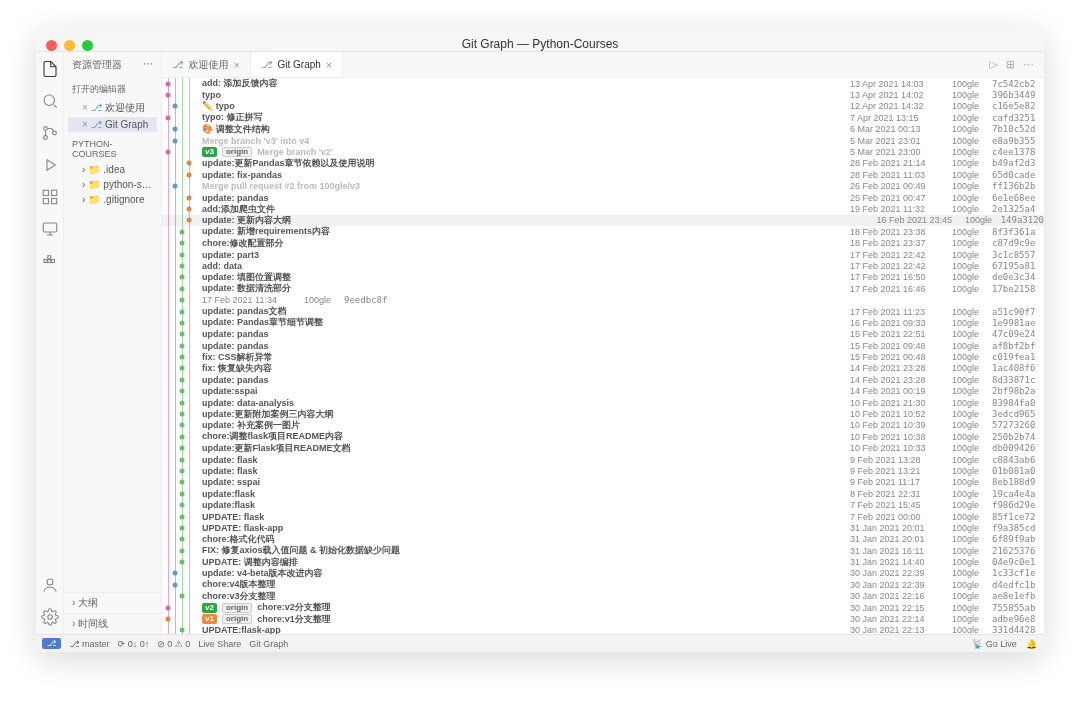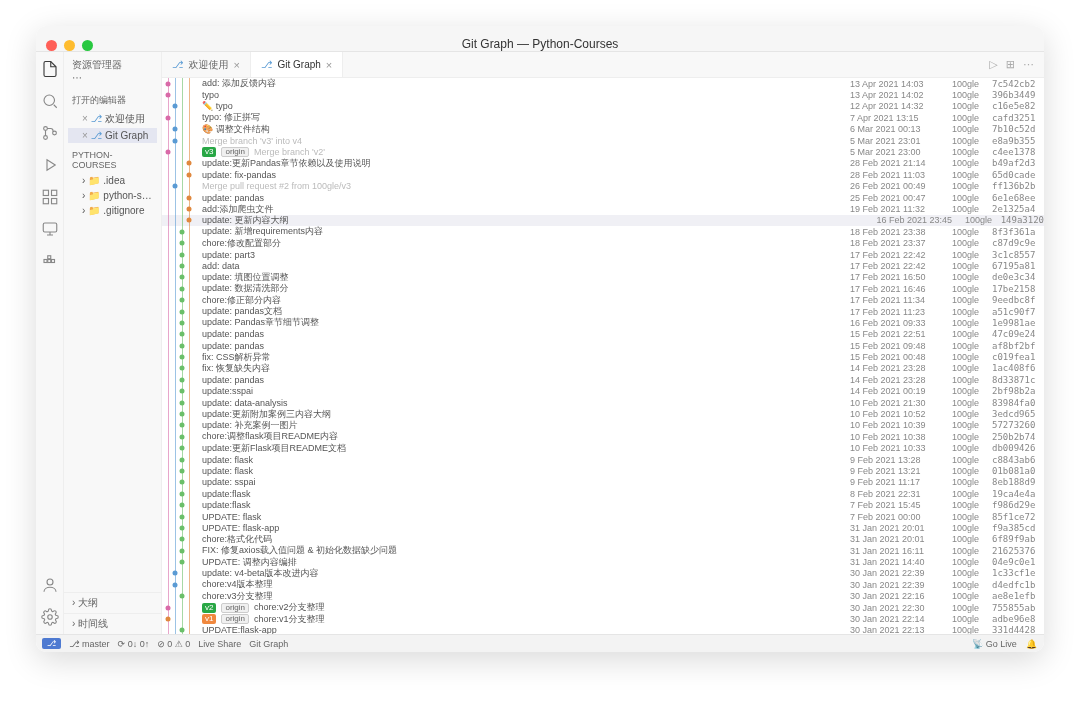--- a/index.html
+++ b/index.html
@@ -11,42 +11,42 @@
 .dot.red { background: #ff5f57; }
 .dot.yellow { background: #febc2e; }
 .dot.green { background: #28c840; }
 .titlebar-title { position: absolute; width: 100%; text-align: center; font-size: 12px; color: #333; pointer-events: none; }
 .body { flex: 1; display: flex; min-height: 0; }
 .activitybar { width: 28px; background: #f8f8f8; border-right: 1px solid #eee; display: flex; flex-direction: column; align-items: center; padding-top: 8px; gap: 14px; }
 .activitybar .ab-icon { width: 18px; height: 18px; color: #888; display: flex; align-items: center; justify-content: center; }
 .activitybar .ab-icon.active { color: #3a3a3a; }
 .activitybar .spacer { flex: 1; }
 .sidebar { width: 98px; background: #f8f8f8; border-right: 1px solid #eee; display: flex; flex-direction: column; font-size: 10px; color: #555; }
-.sidebar-header { padding: 6px 8px; font-size: 10px; color: #666; display: flex; justify-content: space-between; flex-direction: column; }
+.sidebar-header { padding: 6px 8px; font-size: 10px; color: #666; display: flex; justify-content: space-between; }
 .sidebar-section { padding: 2px 4px; }
 .sidebar-section-title { font-size: 9px; color: #666; text-transform: uppercase; padding: 3px 4px; }
 .sidebar-item { padding: 2px 4px 2px 14px; font-size: 10px; color: #555; white-space: nowrap; overflow: hidden; text-overflow: ellipsis; }
 .sidebar-item.selected { background: #e4e6f1; }
 .sidebar .fill { flex: 1; }
 .sidebar-bottom-item { padding: 3px 8px; font-size: 10px; color: #666; border-top: 1px solid #eee; }
 .main { flex: 1; display: flex; flex-direction: column; min-width: 0; }
 .tabs { height: 26px; display: flex; align-items: center; border-bottom: 1px solid #eee; background: #f8f8f8; }
 .tab { height: 100%; padding: 0 10px; font-size: 10px; color: #666; display: flex; align-items: center; gap: 5px; border-right: 1px solid #eee; }
 .tab.active { background: #fff; color: #333; }
 .tab .close { color: #999; font-size: 11px; }
 .tabs .tabspace { flex: 1; }
 .tab-actions { display: flex; gap: 8px; padding-right: 10px; color: #aaa; font-size: 11px; }
 .commits { flex: 1; overflow: hidden; }
 .commit-row { display: flex; align-items: center; height: 11.4px; font-size: 9px; color: #555; }
 .commit-row.merge { color: #bbb; }
 .commit-row.highlight { background: #f0f0f5; text-align: right; }
 .graph-col { width: 40px; height: 100%; position: relative; flex-shrink: 0; }
 .graph-col .line { position: absolute; width: 1px; top: 0; bottom: 0; }
 .graph-col .node { position: absolute; width: 5px; height: 5px; border-radius: 50%; top: 50%; transform: translate(-50%, -50%); }
-.msg-col { flex: 1; white-space: nowrap; overflow: hidden; text-overflow: ellipsis; display: flex; align-items: center; gap: 3px; }
+.msg-col { flex: 1; white-space: nowrap; overflow: hidden; text-overflow: ellipsis; display: flex; align-items: center; gap: 3px; font-weight: bold; }
 .tag { display: inline-flex; align-items: center; font-size: 8px; padding: 0 3px; border-radius: 2px; margin-right: 2px; height: 10px; line-height: 10px; }
 .tag.green { background: #28a745; color: #fff; }
 .tag.orange { background: #f0883e; color: #fff; }
 .tag.origin { background: #f0f0f0; color: #666; border: 1px solid #ccc; }
 .date-col { width: 102px; color: #888; flex-shrink: 0; }
 .author-col { width: 40px; color: #888; flex-shrink: 0; }
 .hash-col { width: 52px; color: #888; flex-shrink: 0; font-family: monospace; }
 .statusbar { height: 18px; background: #f3f3f3; border-top: 1px solid #e5e5e5; display: flex; align-items: center; font-size: 9px; color: #666; padding: 0 6px; gap: 10px; }
 .statusbar .sb-left { display: flex; gap: 8px; align-items: center; }
 .statusbar .sb-right { margin-left: auto; display: flex; gap: 10px; }
@@ -419,21 +419,20 @@
             <div class="hash-col">17be2158</div>
           </div>
           <div class="commit-row">
             <div class="graph-col">
               <div class="line" style="left: 6px; background: rgb(217, 106, 168); opacity: 0.6;"></div>
               <div class="line" style="left: 13px; background: rgb(90, 155, 212); opacity: 0.6;"></div>
               <div class="line" style="left: 20px; background: rgb(106, 191, 105); opacity: 0.6;"></div>
               <div class="line" style="left: 27px; background: rgb(224, 136, 62); opacity: 0.6;"></div>
               <div class="node" style="left: 20px; background: rgb(106, 191, 105);"></div>
             </div>
-            <div class="msg-col">chore:修正部分内容</div>
             <div class="date-col">17 Feb 2021 11:34</div>
             <div class="author-col">100gle</div>
             <div class="hash-col">9eedbc8f</div>
           </div>
           <div class="commit-row">
             <div class="graph-col">
               <div class="line" style="left: 6px; background: rgb(217, 106, 168); opacity: 0.6;"></div>
               <div class="line" style="left: 13px; background: rgb(90, 155, 212); opacity: 0.6;"></div>
               <div class="line" style="left: 20px; background: rgb(106, 191, 105); opacity: 0.6;"></div>
               <div class="line" style="left: 27px; background: rgb(224, 136, 62); opacity: 0.6;"></div>
@@ -771,21 +770,21 @@
           </div>
           <div class="commit-row">
             <div class="graph-col">
               <div class="line" style="left: 6px; background: rgb(217, 106, 168); opacity: 0.6;"></div>
               <div class="line" style="left: 13px; background: rgb(90, 155, 212); opacity: 0.6;"></div>
               <div class="line" style="left: 20px; background: rgb(106, 191, 105); opacity: 0.6;"></div>
               <div class="line" style="left: 27px; background: rgb(224, 136, 62); opacity: 0.6;"></div>
               <div class="node" style="left: 6px; background: rgb(217, 106, 168);"></div>
             </div>
             <div class="msg-col"><span class="tag green">v2</span><span class="tag origin">origin</span>chore:v2分支整理</div>
-            <div class="date-col">30 Jan 2021 22:30</div>
+            <div class="date-col">30 Jan 2021 22:15</div>
             <div class="author-col">100gle</div>
             <div class="hash-col">755855ab</div>
           </div>
           <div class="commit-row">
             <div class="graph-col">
               <div class="line" style="left: 6px; background: rgb(217, 106, 168); opacity: 0.6;"></div>
               <div class="line" style="left: 13px; background: rgb(90, 155, 212); opacity: 0.6;"></div>
               <div class="line" style="left: 20px; background: rgb(106, 191, 105); opacity: 0.6;"></div>
               <div class="line" style="left: 27px; background: rgb(224, 136, 62); opacity: 0.6;"></div>
               <div class="node" style="left: 6px; background: rgb(224, 136, 62);"></div>

